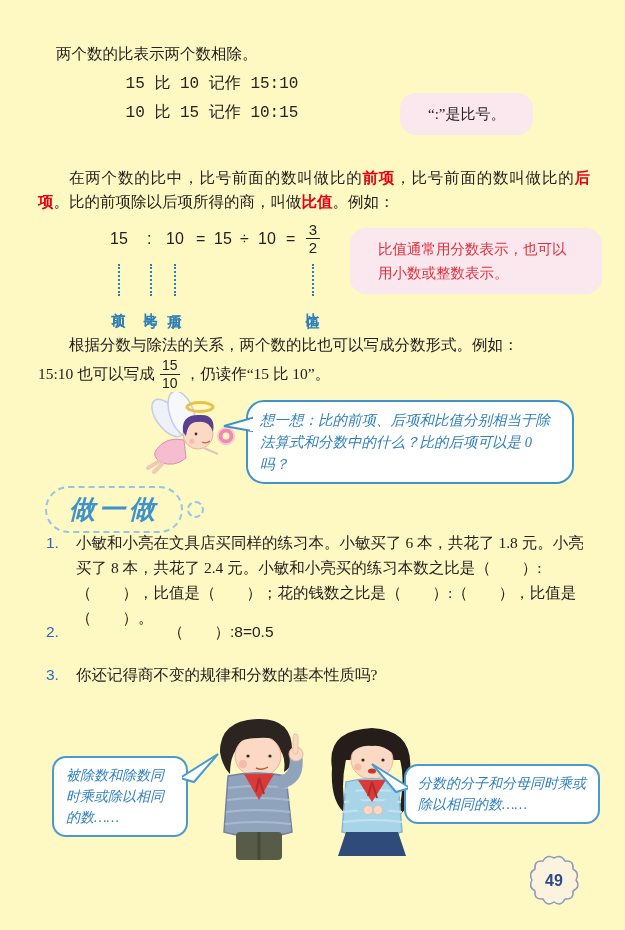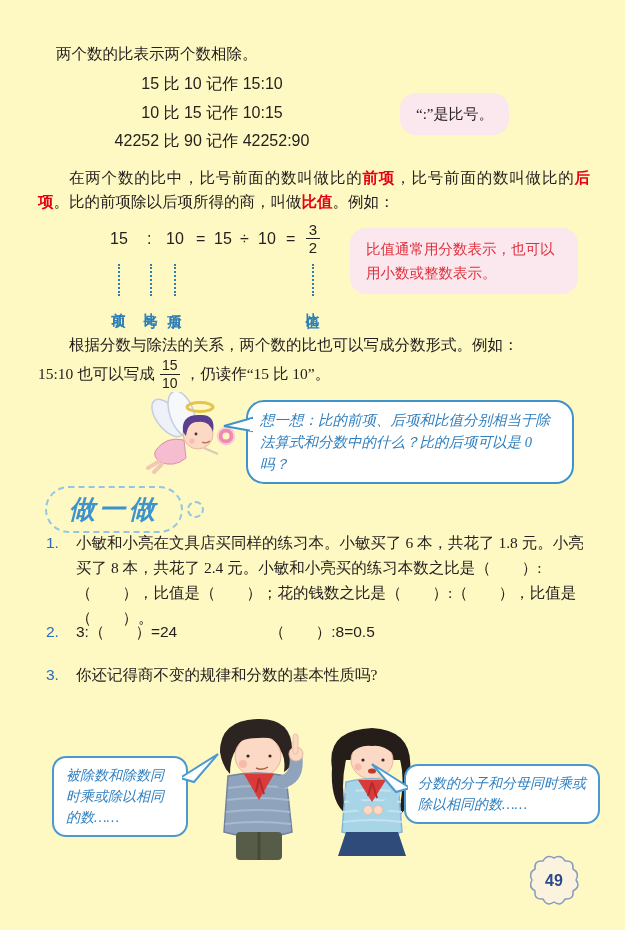--- a/index.html
+++ b/index.html
@@ -3,24 +3,24 @@
 <meta charset="utf-8">
 <style>
   html,body{margin:0;padding:0;background:#e9e9e9;}
   .page{
     position:relative;width:625px;height:930px;margin:0 auto;background:#fef9c3;
     font-family:"Liberation Serif","DejaVu Serif",serif;color:#26211f;overflow:hidden;
   }
   
   .intro-line{position:absolute;left:56px;top:44px;font-size:15.5px;}
   .examples{position:absolute;left:62px;top:70px;width:300px;text-align:center;
-    font-size:16px;line-height:28.5px;font-family:Liberation Sans, sans-serif;}
+    font-size:16px;line-height:28.5px;font-family:Liberation Mono, monospace;}
   .note-pink{
     position:absolute;background:#fbe7ee;border-radius:16px;font-size:15px;
-    padding:9px 16px;line-height:24px;
+    padding:9px 28px;line-height:24px;
   }
   .note-colon{left:400px;top:93px;color:#262220;}
   .note-value{left:350px;top:228px;width:196px;color:#e0303c;font-size:14.5px;}
   
   .para{position:absolute;left:38px;width:552px;font-size:15.5px;line-height:24px;text-align:justify;}
   .para-def{top:166px;text-indent:2em;}
   .term-red{color:#e60012;font-weight:bold;}
   
   .eq-block{position:absolute;left:100px;top:222px;width:240px;height:112px;
     font-family:"Liberation Sans","DejaVu Sans",sans-serif;font-size:16px;}
@@ -76,21 +76,20 @@
 </head>
 <body>
 
 <div class="page">
 
   <div class="intro-line">两个数的比表示两个数相除。</div>
 
   <div class="examples">
     <div>15 比 10 记作 15:10</div>
     <div>10 比 15 记作 10:15</div>
-    <div>42252 比 90 记作 42252:90</div>
   </div>
 
   <div class="note-pink note-colon">“:”是比号。</div>
 
   <div class="para para-def"><span>在两个数的比中，比号前面的数叫做比的</span><span class="term-red">前项</span><span>，比号前面的数叫做比的</span><span class="term-red">后项</span><span>。比的前项除以后项所得的商，叫做</span><span class="term-red">比值</span><span>。例如：</span></div>
 
   <div class="eq-block">
     <span class="eq-item" style="left:10px">15</span>
     <span class="eq-item" style="left:47px">:</span>
     <span class="eq-item" style="left:66px">10</span>
@@ -156,21 +155,20 @@
     <div class="do-dot"></div>
   </div>
 
   <div class="q q1">
     <span class="q-num">1.</span>
     <span>小敏和小亮在文具店买同样的练习本。小敏买了 6 本，共花了 1.8 元。小亮买了 8 本，共花了 2.4 元。小敏和小亮买的练习本数之比是（　　）:（　　），比值是（　　）；花的钱数之比是（　　）:（　　），比值是（　　）。</span>
   </div>
 
   <div class="q q2">
     <span class="q-num">2.</span>
-    <span>3:（　　）=24</span>
     <span class="part2">（　　）:8=0.5</span>
   </div>
 
   <div class="q q3">
     <span class="q-num">3.</span>
     <span>你还记得商不变的规律和分数的基本性质吗?</span>
   </div>
 
   <div class="illus">
 

